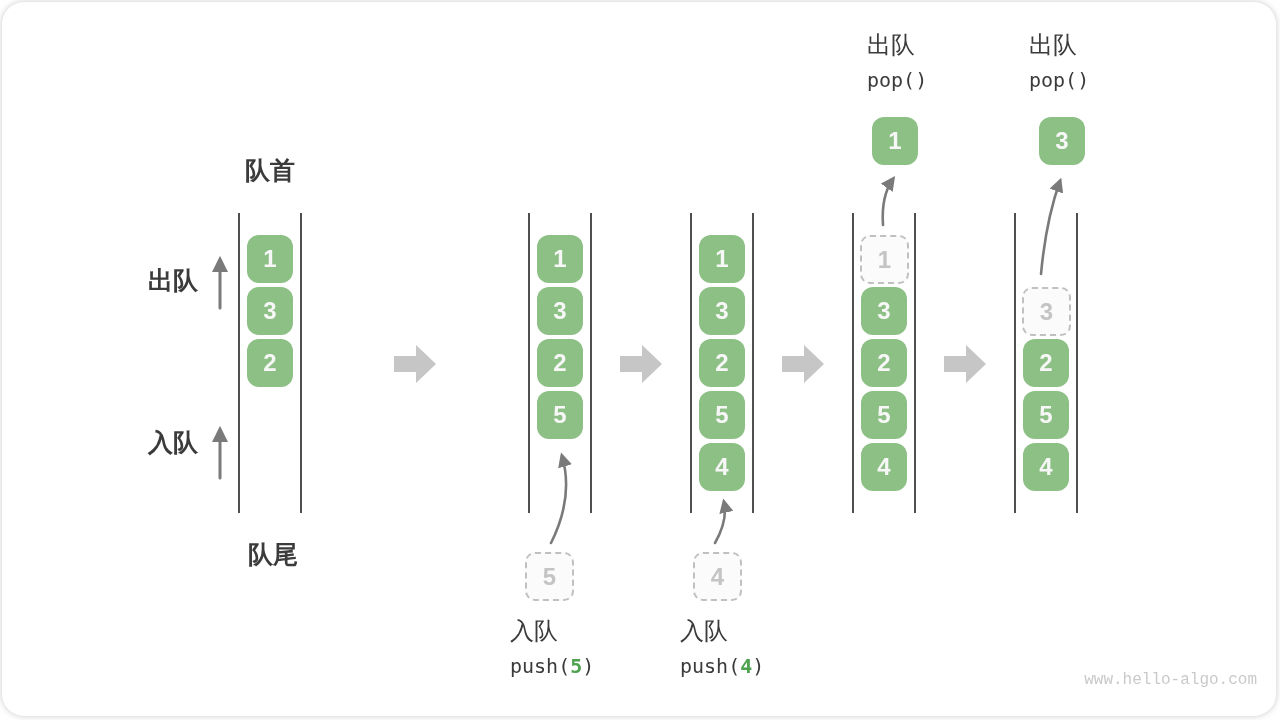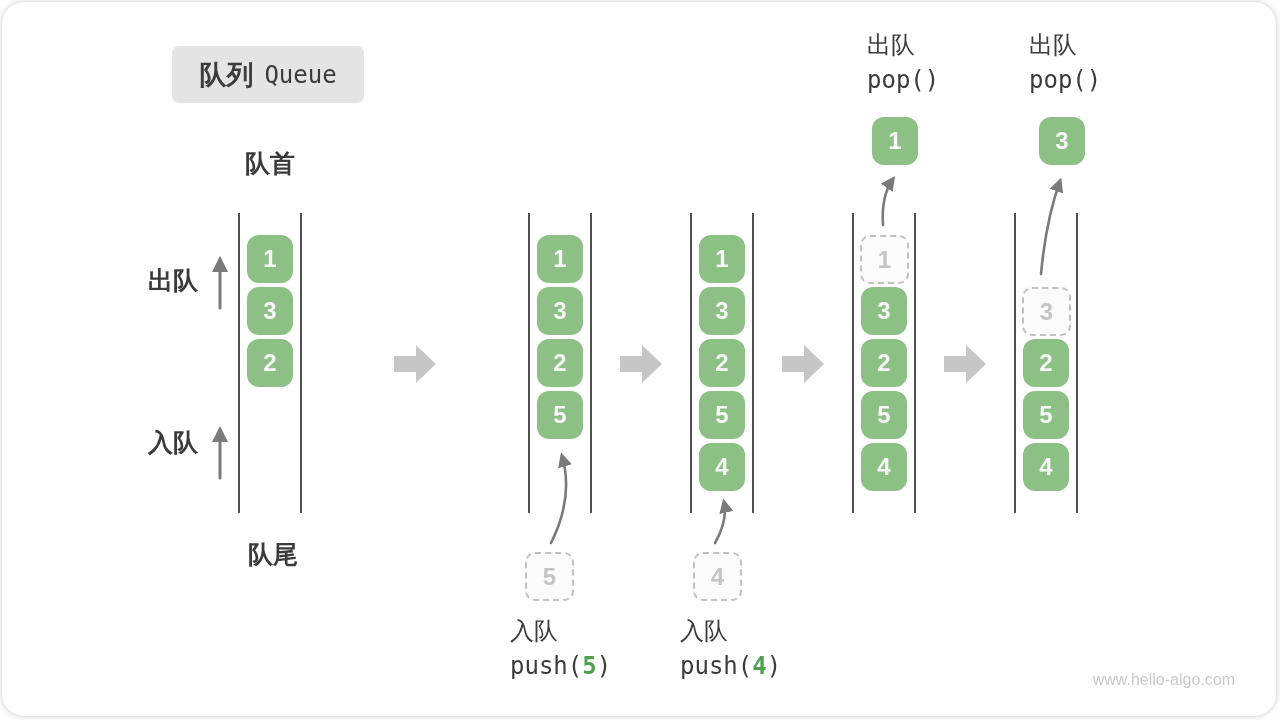--- a/index.html
+++ b/index.html
@@ -45,44 +45,40 @@
     font-size:24px;font-weight:600;
     display:flex;align-items:center;justify-content:center;
     box-sizing:border-box;
   }
   .block.dashed{
     background:#fbfbfb;border:2px dashed var(--dashed-border);
     color:var(--muted-text);border-radius:10px;width:49px;height:49px;
   }
   .op{position:absolute;color:var(--text);white-space:nowrap;}
   .op-cjk{font-size:24px;line-height:34px;}
-  .op-code{font-size:24px;line-height:36px;font-family:"DejaVu Sans Mono",monospace;}
+  .op-code{font-size:20px;line-height:36px;font-family:"DejaVu Sans Mono",monospace;}
   .op-code .arg{color:var(--accent);font-weight:bold;}
   .watermark{
-    position:absolute;right:41px;bottom:27px;
-    font-family:Liberation Sans, sans-serif;font-size:16px;
+    position:absolute;right:19px;bottom:27px;
+    font-family:Liberation Mono, monospace;font-size:16px;
     color:var(--watermark-color);
   }
   svg.arrows{position:absolute;left:0;top:0;pointer-events:none;}
   .thin{stroke:var(--arrow);stroke-width:3;fill:none;stroke-linecap:round;marker-end:url(#ah);}
   .curved{stroke-width:2.6;}
   .fat{fill:var(--fat-arrow);}
   .ah-fill{fill:var(--arrow);}
 </style>
 </head>
 <body>
 
 <div class="card">
 
-  <div class="title-box">
-    <span class="title-zh">队列</span>
-    <span class="title-en">Queue</span>
-  </div>
 
-  <div class="side-label" style="left:268px;top:146px;transform:translateX(-50%);">队首</div>
+  <div class="side-label" style="left:268px;top:153px;transform:translateX(-50%);">队首</div>
   <div class="side-label" style="left:271px;top:537px;transform:translateX(-50%);">队尾</div>
   <div class="side-label" style="left:196px;top:263px;transform:translateX(-100%);">出队</div>
   <div class="side-label" style="left:196px;top:425px;transform:translateX(-100%);">入队</div>
 
   <svg class="arrows" width="1280" height="720">
     <defs>
       <marker id="ah" viewBox="0 0 10 10" refX="7.5" refY="5" markerWidth="5.5" markerHeight="5.5" orient="auto-start-reverse">
         <path d="M0 0 L10 5 L0 10 Z" class="ah-fill"></path>
       </marker>
     </defs>

